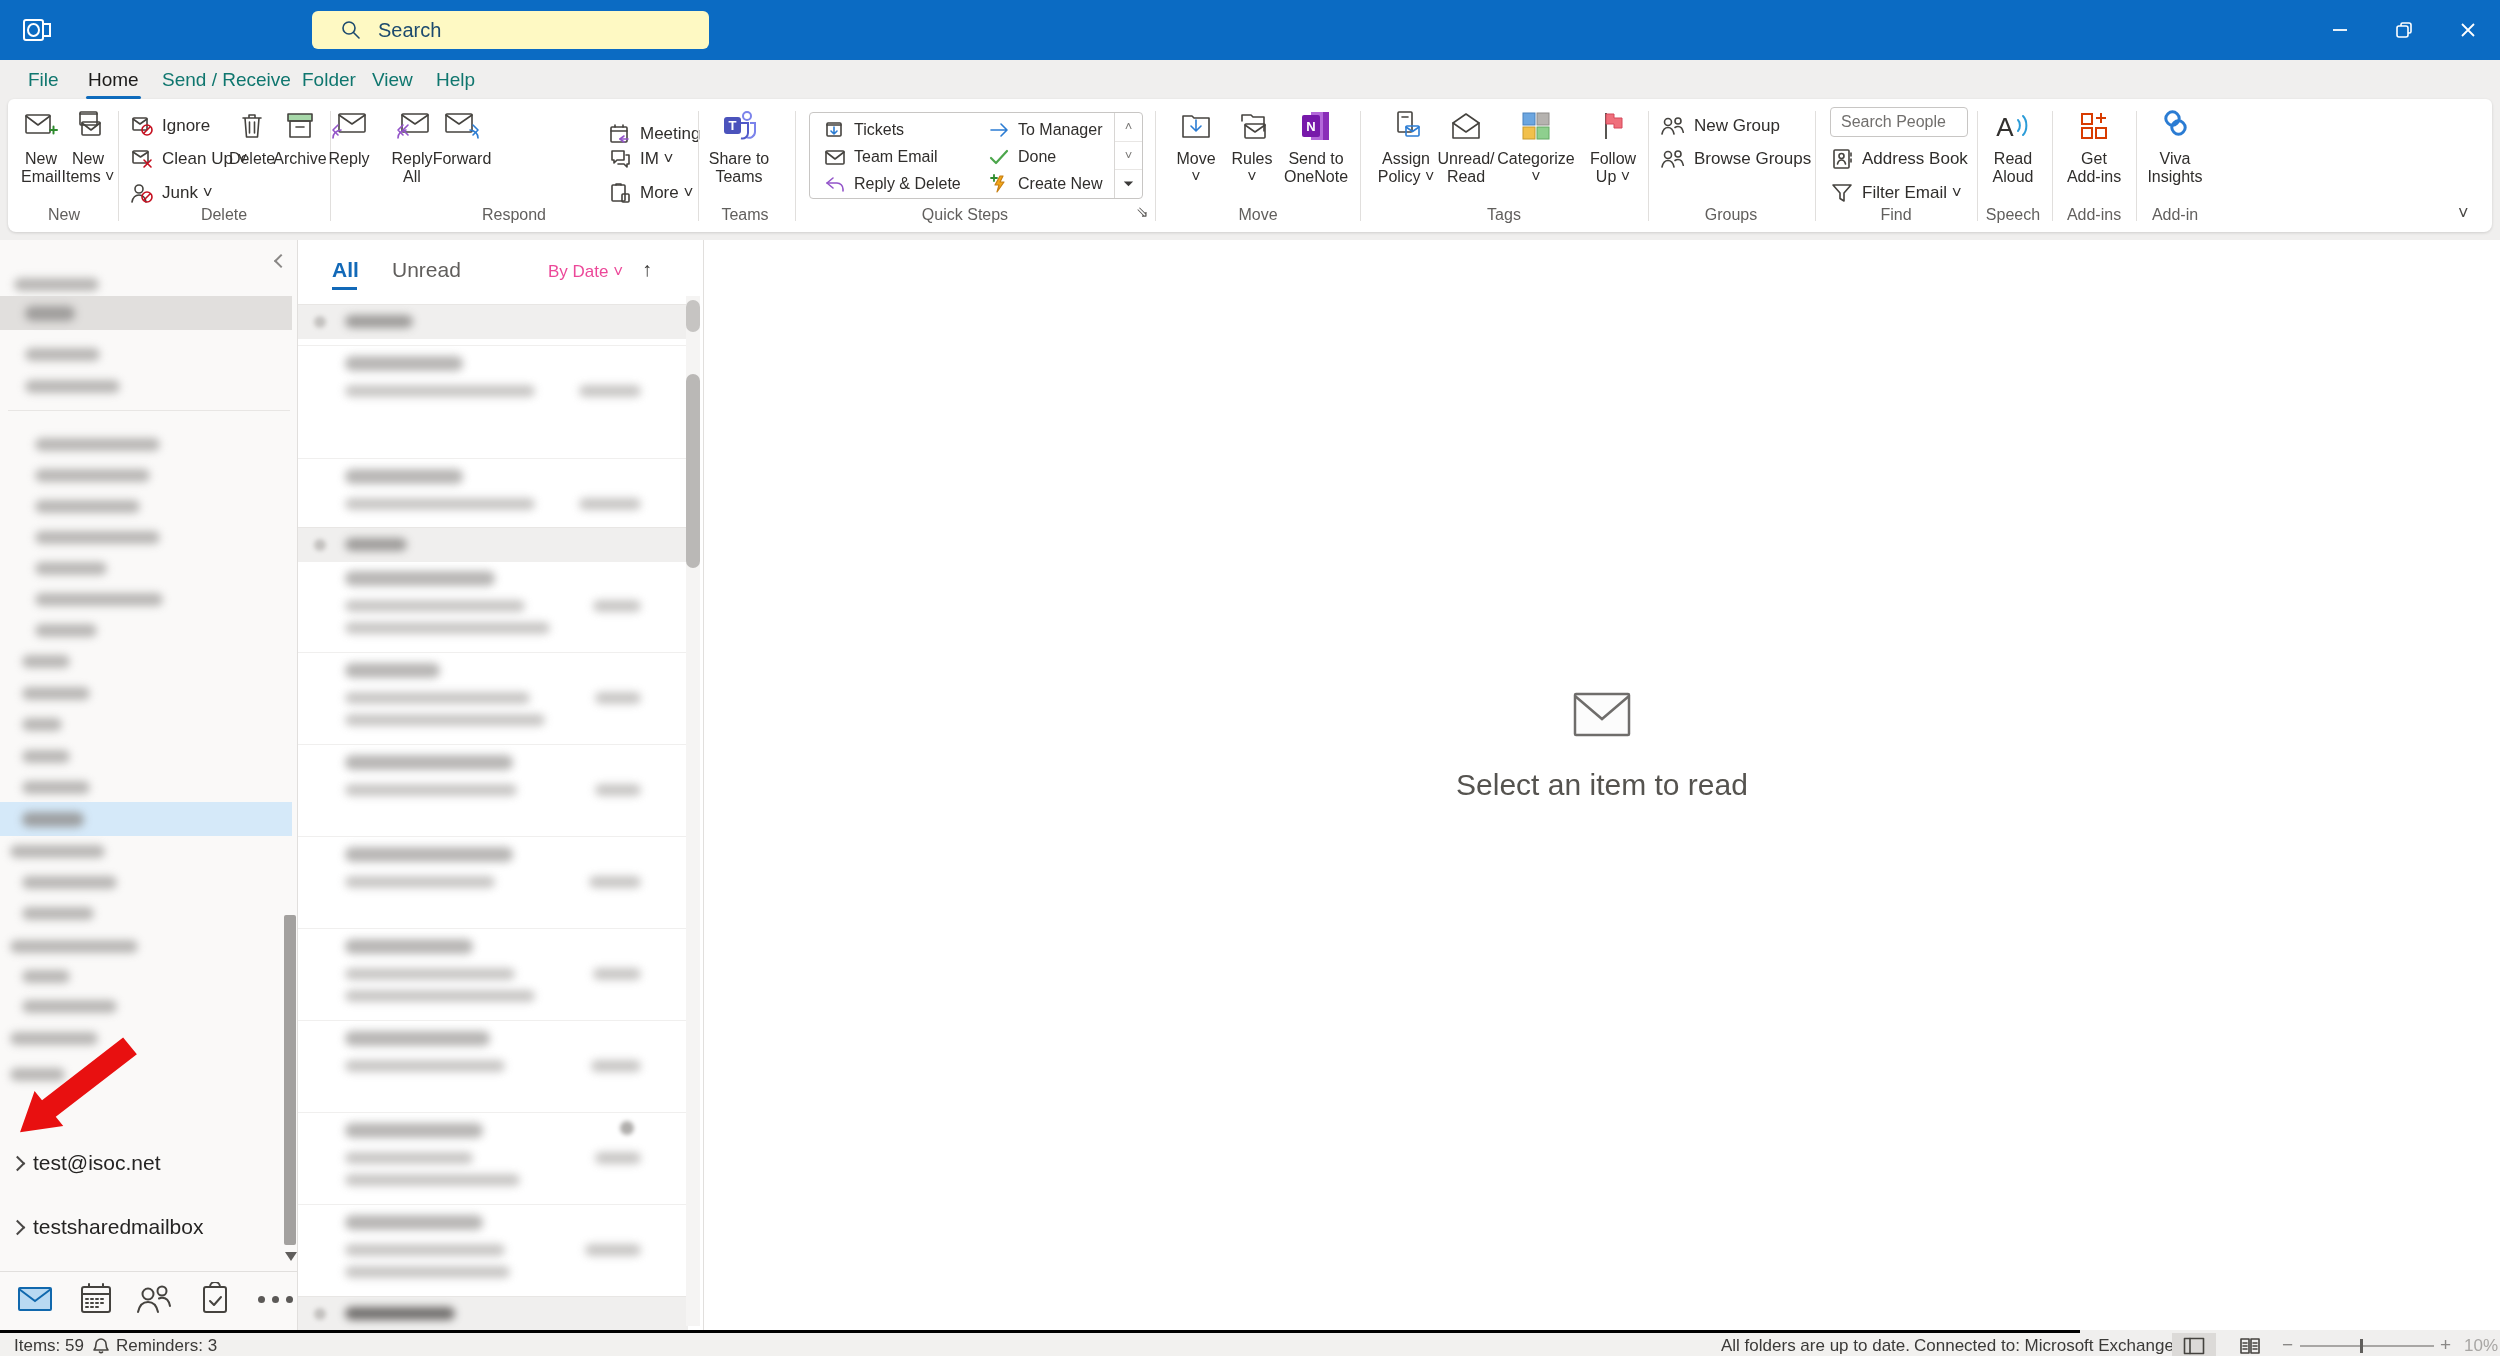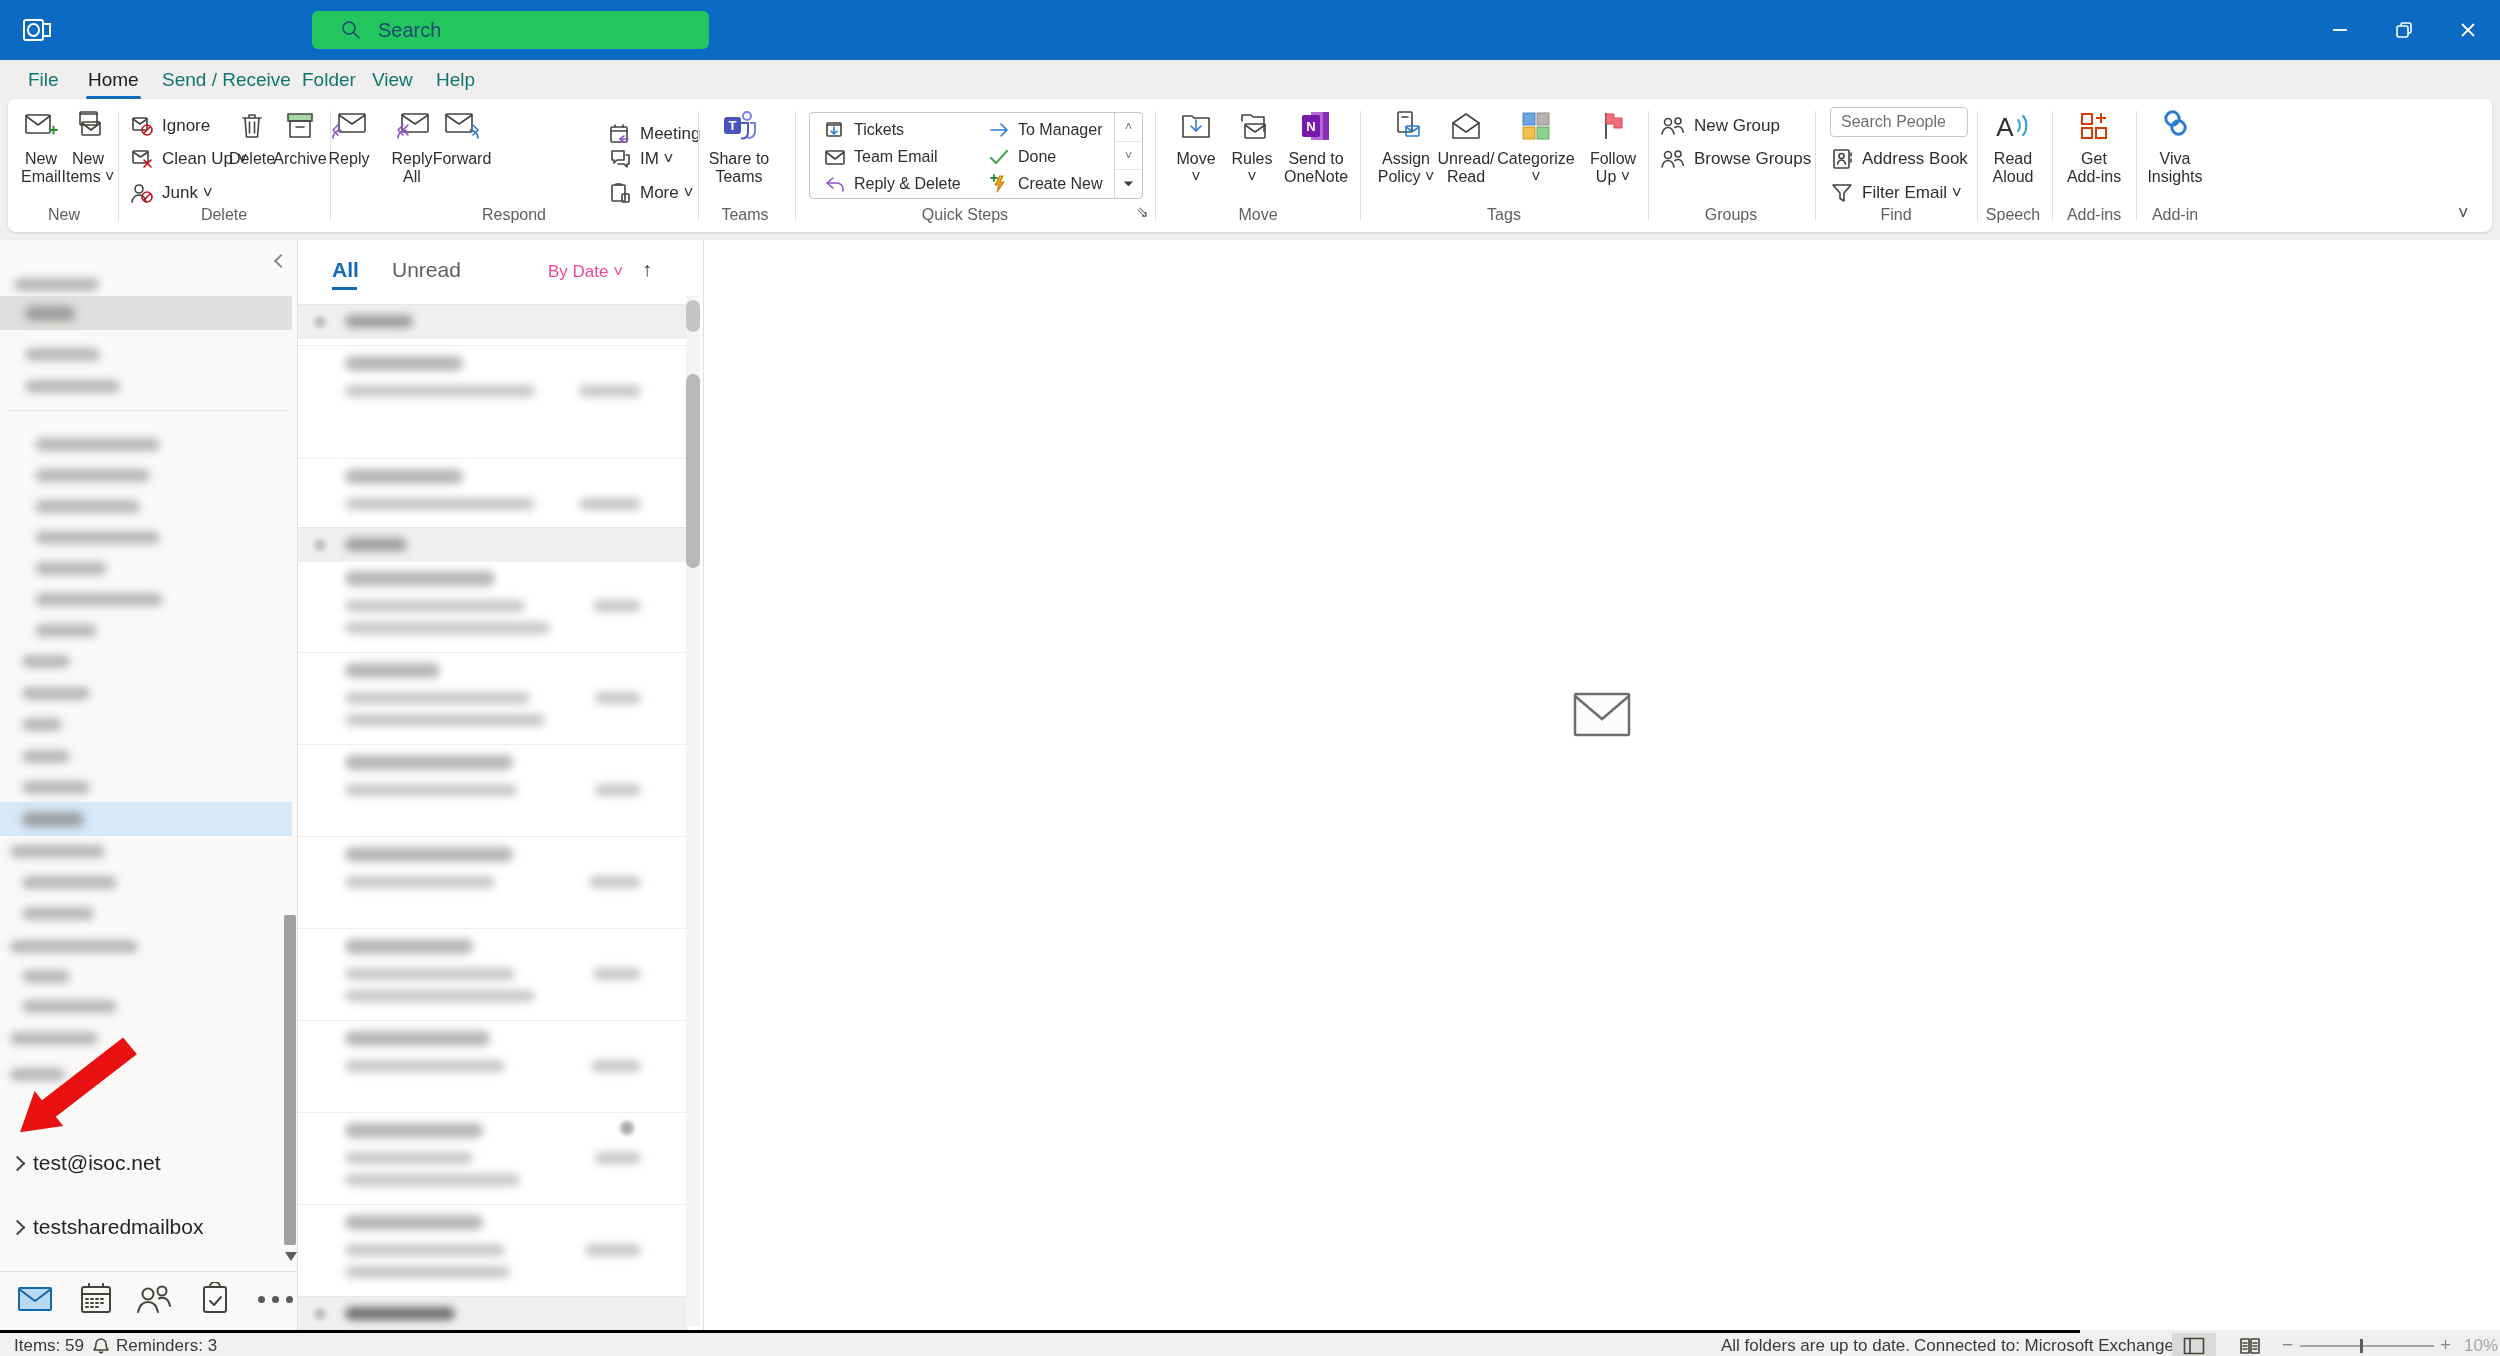--- a/index.html
+++ b/index.html
@@ -1,21 +1,21 @@
 <!DOCTYPE html>
 <html><head>
 <meta charset="utf-8">
 <style>
   html,body{margin:0;padding:0}
   #root{position:relative;width:2500px;height:1356px;background:#f0efee;font-family:"Liberation Sans",sans-serif;overflow:hidden;color:#2b2a29}
 
   
   .titlebar{position:absolute;left:0;top:0;width:2500px;height:60px;background:#0b6bc3}
   .app-icon{position:absolute;left:20px;top:13px}
-  .search-pill{position:absolute;left:312px;top:11px;width:397px;height:38px;background:#22c55e;border-radius:6px;display:flex;align-items:center;padding-left:28px;box-sizing:border-box;gap:14px}
+  .search-pill{position:absolute;left:312px;top:11px;width:397px;height:38px;background:#fef9c3;border-radius:6px;display:flex;align-items:center;padding-left:28px;box-sizing:border-box;gap:14px}
   .search-pill input{border:none;background:transparent;outline:none;font-family:"Liberation Sans",sans-serif;font-size:20px;color:#1d4a6e;width:300px}
   .search-pill input::placeholder{color:#1d4a6e;opacity:1}
   .win-controls{position:absolute;right:0;top:0;height:60px;display:flex}
   .win-btn{width:64px;height:60px;display:flex;align-items:center;justify-content:center;color:#fff;cursor:default}
 
   
   .tabrow{position:absolute;left:0;top:60px;width:2500px;height:39px;background:#f0efee}
   .tab{position:absolute;top:0;height:39px;display:flex;align-items:center;font-size:19px;color:#0f766e;padding:0 4px}
   .tab.active{color:#1b1a19}
   .tab.active::after{content:"";position:absolute;left:2px;right:2px;bottom:0;height:3px;background:#0f6cbd;border-radius:2px}
@@ -688,20 +688,21 @@
     <div class="ml-blob"></div>
     <div class="ml-thumb"></div>
   </div>
 
   <div class="reading">
     <div class="rp-center">
       <svg width="58" height="46" viewBox="0 0 58 46" style="stroke:#6f6d6b;fill:#fcfcfc;stroke-width:2.5">
           <rect x="2" y="2" width="54" height="41" rx="1"></rect>
           <path d="M2 4 29 27 56 4" fill="none"></path>
         </svg>
+      <div class="rp-title">Select an item to read</div>
     </div>
   </div>
 
   <div class="statusbar">
     <span class="sb" style="left:14px">Items: 59</span>
     <svg class="ln" width="16" height="18" viewBox="0 0 16 18" style="position:absolute;left:93px;top:4px">
         <path d="M8 2a5 5 0 0 1 5 5c0 4 1 5 2 6H1c1-1 2-2 2-6a5 5 0 0 1 5-5z"></path>
         <path d="M6.5 15a1.8 1.8 0 0 0 3 0"></path>
       </svg>
     <span class="sb" style="left:116px">Reminders: 3</span>

